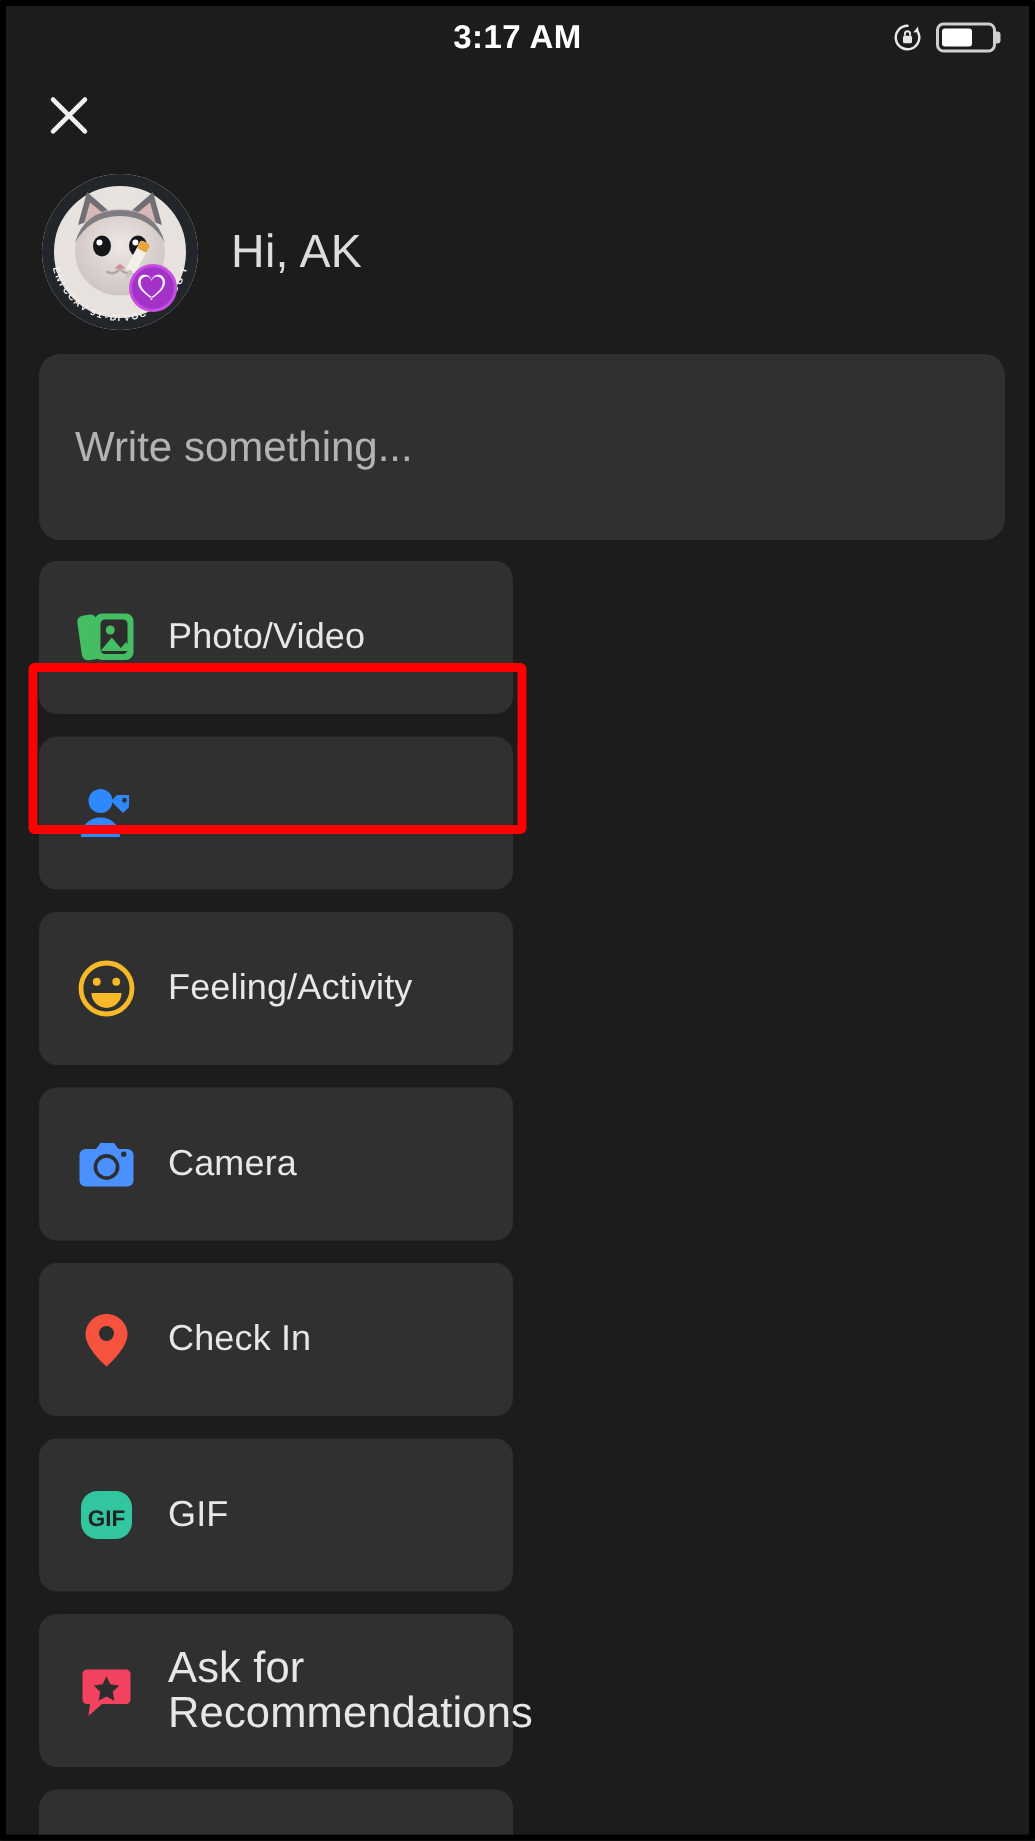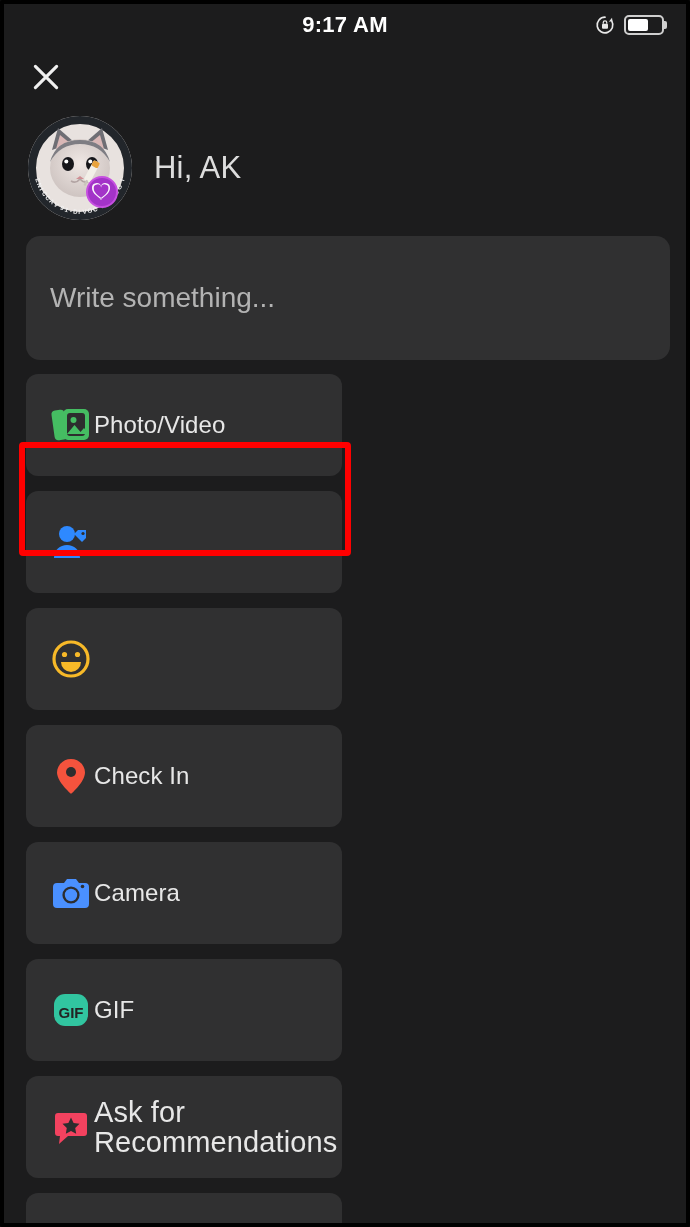--- a/index.html
+++ b/index.html
@@ -155,20 +155,21 @@
     gap: 15px 15px;
   }
   .card {
     width: 316px;
     height: 102px;
     background: #303031;
     border-radius: 12px;
     display: flex;
     align-items: center;
     padding-left: 22px;
+    gap: 18px;
     cursor: pointer;
     position: relative;
   }
   .card-label {
     color: #e7e7e7;
     font-size: 24px;
     font-weight: 400;
     line-height: 30px;
     letter-spacing: 0.1px;
   }
@@ -195,21 +196,21 @@
     pointer-events: none;
     z-index: 40;
   }
 </style>
 </head>
 <body>
 
 <div id="screen">
 
   <div class="statusbar">
-    <div class="status-time">9:17 AM</div>
+    <div class="status-time">3:17 AM</div>
     <div class="status-right">
       <span class="rot-lock">
         <svg viewBox="0 0 24 24" width="20" height="20">
           <path d="M12 2.6a9.4 9.4 0 1 0 8.2 4.8" fill="none" stroke="#e8e8e8" stroke-width="2" stroke-linecap="round"></path>
           <path d="M20.4 3.2l.6 4.4-4.4.4z" fill="#e8e8e8"></path>
           <rect x="8.4" y="10.6" width="7.2" height="6" rx="1.2" fill="#e8e8e8"></rect>
           <path d="M9.9 10.6V9.1a2.1 2.1 0 0 1 4.2 0v1.5" fill="none" stroke="#e8e8e8" stroke-width="1.5"></path>
         </svg>
       </span>
       <span class="battery">
@@ -333,42 +334,43 @@
 
     <div class="card">
       <span class="icon-box">
         <svg viewBox="0 0 44 44" width="44" height="44">
           <circle cx="22" cy="22" r="17" fill="none" stroke="#f7b928" stroke-width="3.2"></circle>
           <circle cx="15.5" cy="17.5" r="2.6" fill="#f7b928"></circle>
           <circle cx="28.5" cy="17.5" r="2.6" fill="#f7b928"></circle>
           <path d="M12 25 h20 a10 10 0 0 1 -20 0z" fill="#f7b928"></path>
         </svg>
       </span>
-    </div>
-
-    <div class="card">
-      <span class="icon-box">
-        <svg viewBox="0 0 44 44" width="44" height="44">
-          <path d="M22 5 c-7.7 0-14 6.1-14 13.6 C8 28 22 40 22 40 s14-12 14-21.4 C36 11.1 29.7 5 22 5z" fill="#f5533d"></path>
-          <circle cx="22" cy="18" r="5" fill="#2d2d2e"></circle>
-        </svg>
-      </span>
-      <span class="card-label">Check In</span>
+      <span class="card-label">Feeling/Activity</span>
     </div>
 
     <div class="card">
       <span class="icon-box">
         <svg viewBox="0 0 44 44" width="44" height="44">
           <path d="M8 12 h7 l3-4 h9 l3 4 h6 a4 4 0 0 1 4 4 v17 a4 4 0 0 1 -4 4 h-28 a4 4 0 0 1 -4-4 v-17 a4 4 0 0 1 4-4z" fill="#4a90ff"></path>
           <circle cx="22" cy="24" r="8.6" fill="#2d2d2e"></circle>
           <circle cx="22" cy="24" r="6.2" fill="#4a90ff"></circle>
           <circle cx="33.5" cy="15.5" r="1.8" fill="#2d2d2e"></circle>
         </svg>
       </span>
       <span class="card-label">Camera</span>
+    </div>
+
+    <div class="card">
+      <span class="icon-box">
+        <svg viewBox="0 0 44 44" width="44" height="44">
+          <path d="M22 5 c-7.7 0-14 6.1-14 13.6 C8 28 22 40 22 40 s14-12 14-21.4 C36 11.1 29.7 5 22 5z" fill="#f5533d"></path>
+          <circle cx="22" cy="18" r="5" fill="#2d2d2e"></circle>
+        </svg>
+      </span>
+      <span class="card-label">Check In</span>
     </div>
 
     <div class="card">
       <span class="icon-box">
         <svg viewBox="0 0 44 44" width="44" height="44">
           <rect x="5" y="6" width="34" height="32" rx="11" fill="#31c5a0"></rect>
           <text x="22" y="29.5" text-anchor="middle" font-family="Liberation Sans" font-size="15" font-weight="700" fill="#232323">GIF</text>
         </svg>
       </span>
       <span class="card-label">GIF</span>

